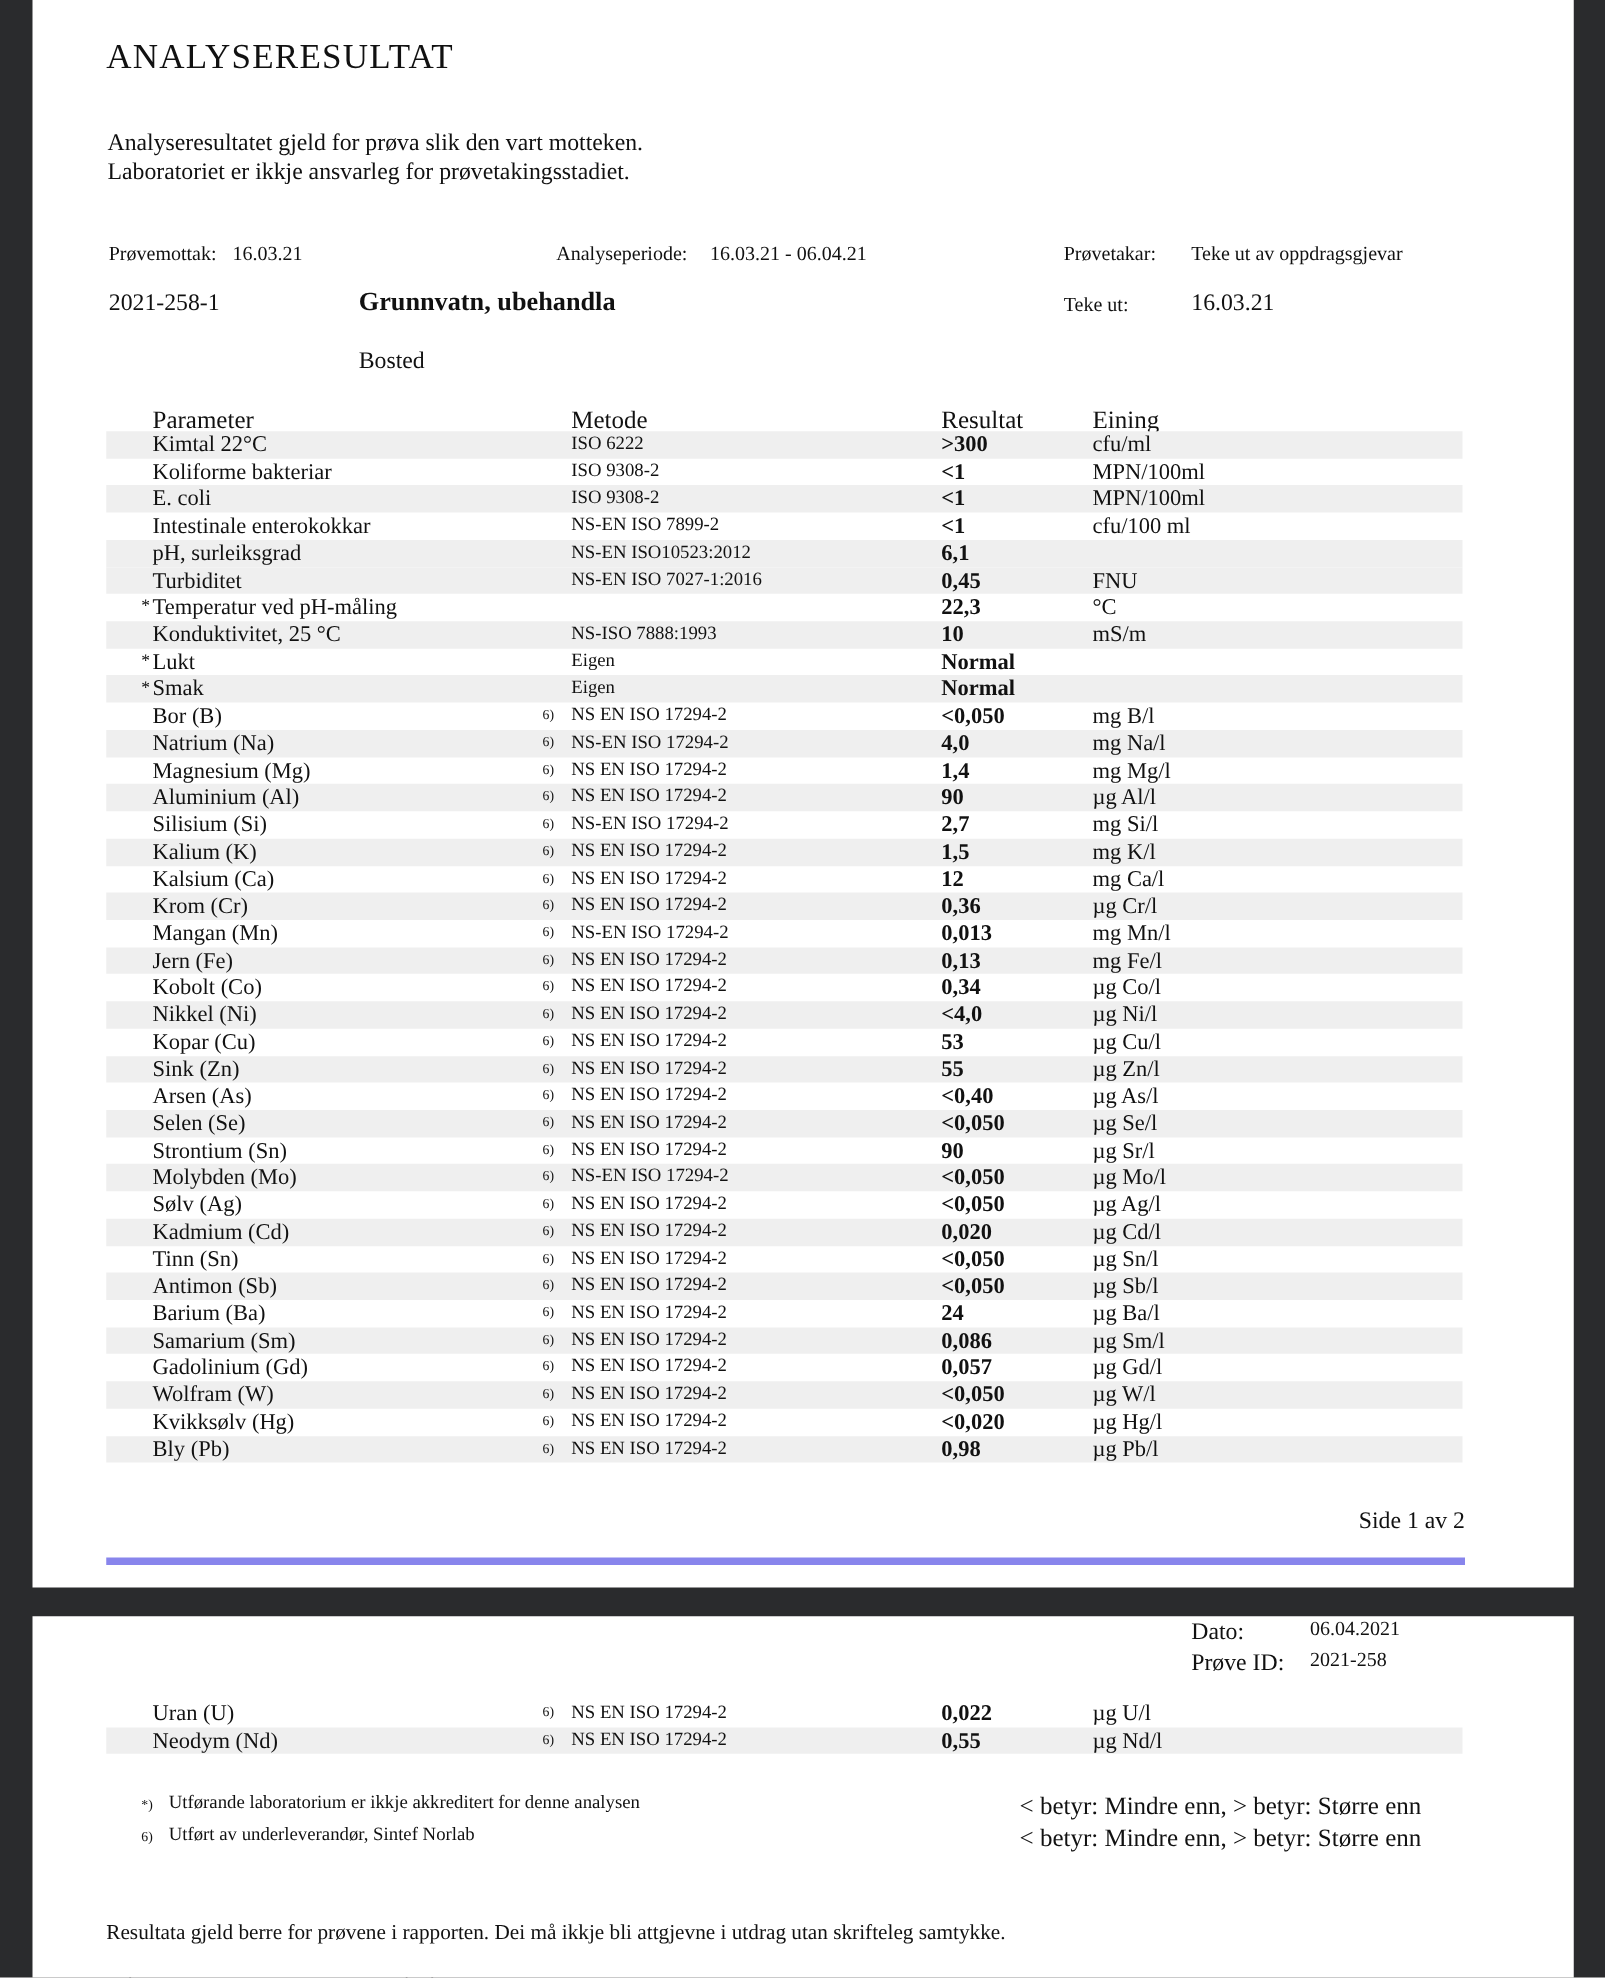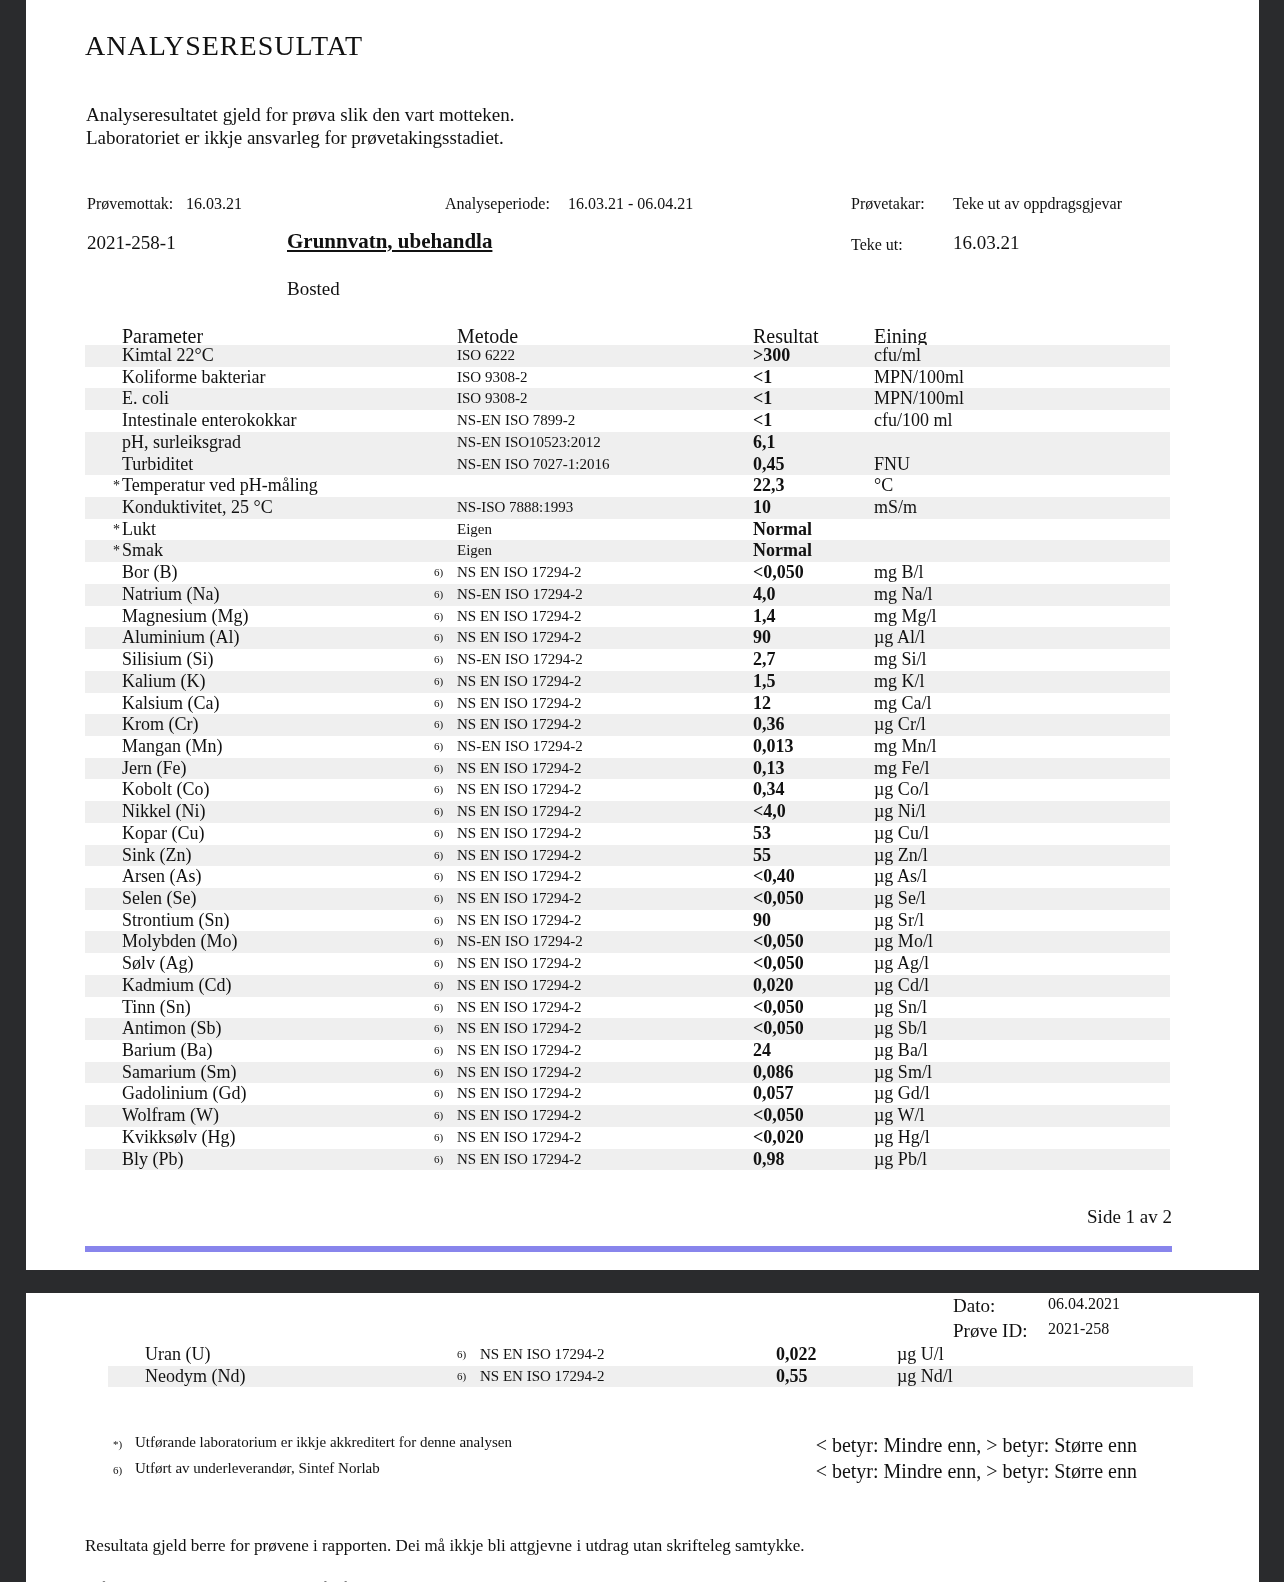--- a/index.html
+++ b/index.html
@@ -67,21 +67,21 @@
   <div class="abs intro" style="left:60px; top:126px;">Laboratoriet er ikkje ansvarleg for prøvetakingsstadiet.</div>
 
   <div class="abs meta-label" style="left:61px; top:195px;">Prøvemottak:</div>
   <div class="abs meta-value" style="left:160px; top:195px;">16.03.21</div>
   <div class="abs meta-label" style="left:419px; top:195px;">Analyseperiode:</div>
   <div class="abs meta-value" style="left:542px; top:195px;">16.03.21 - 06.04.21</div>
   <div class="abs meta-label" style="left:825px; top:195px;">Prøvetakar:</div>
   <div class="abs meta-value" style="left:927px; top:195px;">Teke ut av oppdragsgjevar</div>
 
   <div class="abs sample-id" style="left:61px; top:232px;">2021-258-1</div>
-  <div class="abs sample-name" style="left:261px; top:229px;text-decoration:underline;">Grunnvatn, ubehandla</div>
+  <div class="abs sample-name" style="left:261px; top:229px;">Grunnvatn, ubehandla</div>
   <div class="abs meta-label" style="left:825px; top:236px;">Teke ut:</div>
   <div class="abs sample-sub" style="left:927px; top:232px;">16.03.21</div>
   <div class="abs sample-sub" style="left:261px; top:278px;">Bosted</div>
 
   <div class="abs head-cell" style="left:96px; top:325px;">Parameter</div>
   <div class="abs head-cell" style="left:431px; top:325px;">Metode</div>
   <div class="abs head-cell" style="left:727px; top:325px;">Resultat</div>
   <div class="abs head-cell" style="left:848px; top:325px;">Eining</div>
 
   <div class="table" id="table1" style="top:345px;">
@@ -395,21 +395,21 @@
 
   <div class="abs divider-line" style="top:1246px;"></div>
 </div>
 
 <div class="page" id="page2">
   <div class="abs p2-label" style="left:927px; top:2px;">Dato:</div>
   <div class="abs p2-value" style="left:1022px; top:2px;">06.04.2021</div>
   <div class="abs p2-label" style="left:927px; top:27px;">Prøve ID:</div>
   <div class="abs p2-value" style="left:1022px; top:27px;">2021-258</div>
 
-  <div class="table" id="table2" style="top:51px;padding-left:23px;">
+  <div class="table" id="table2" style="top:67px;">
       <div class="trow">
         <span class="cell-marker"></span>
         <span class="cell-param">Uran (U)</span>
         <span class="cell-prefix">6)</span>
         <span class="cell-method">NS EN ISO 17294-2</span>
         <span class="cell-result">0,022</span>
         <span class="cell-unit">µg U/l</span>
       </div>
       <div class="trow shaded">
         <span class="cell-marker"></span>

